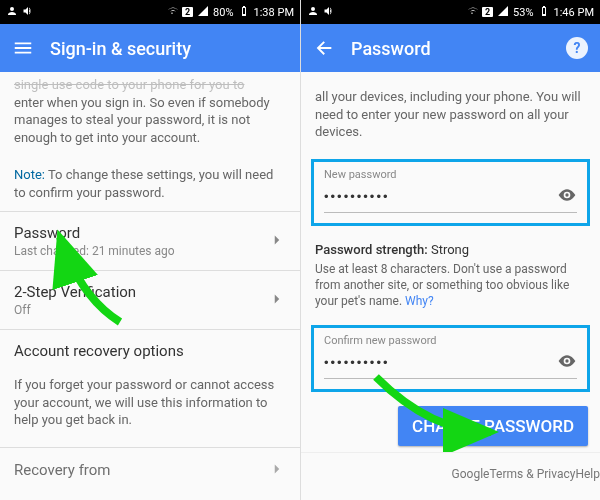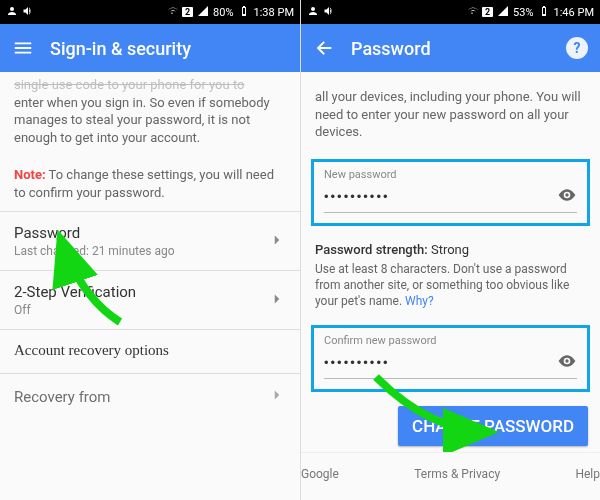--- a/index.html
+++ b/index.html
@@ -29,46 +29,46 @@
   }
   .app-bar .title { font-size: 18px; font-weight: 500; flex: 1; }
   .hamburger, .back-arrow, .help-circle { display: flex; align-items: center; }
   .hamburger svg, .back-arrow svg { width: 22px; height: 22px; fill: #fff; }
   .help-circle { width: 22px; height: 22px; border-radius: 50%; background: rgba(255,255,255,0.9); color: #4285f4; font-weight: bold; display: flex; align-items: center; justify-content: center; font-size: 14px; }
 
   
   .content { flex: 1; overflow: hidden; background: #fafafa; color: #555; font-size: 13px; position: relative; }
   .pad { padding: 10px 14px; }
   .desc { line-height: 1.35; color: #666; }
-  .note-label { font-weight: bold; color: #ef4444; }
+  .note-label { font-weight: normal; color: #0369a1; }
   .divider { height: 1px; background: #ddd; margin: 0; }
   .row { display: flex; align-items: center; justify-content: space-between; padding: 12px 14px; }
   .row-main { flex: 1; }
   .row-title { font-size: 15px; color: #333; }
   .row-sub { font-size: 12px; color: #888; margin-top: 2px; }
   .chevron svg { width: 18px; height: 18px; fill: #888; }
-  .section-title { font-size: 15px; color: #333; padding: 12px 14px 6px; font-family: Liberation Serif, serif; }
+  .section-title { font-size: 15px; color: #333; padding: 12px 14px 6px; }
 
   
   .field-box { margin: 8px 10px; padding: 6px 10px 10px; position: relative; }
   .hl { border: 3px solid #0ea5e9; }
   .field-label { font-size: 11px; color: #888; }
   .field-row { display: flex; align-items: center; border-bottom: 1px solid #bbb; padding: 4px 0; }
   .field-input { flex: 1; letter-spacing: 2px; font-size: 13px; color: #333; border: none; background: transparent; outline: none; }
   .eye svg { width: 20px; height: 20px; fill: #666; }
   .strength { padding: 8px 14px 4px; font-size: 13px; color: #333; }
   .strength-label { font-weight: 500; }
   .hint { padding: 0 14px 8px; font-size: 12px; color: #666; line-height: 1.35; }
   .link { color: #4285f4; }
   .change-btn {
     background: #4285f4; color: #fff; font-size: 17px; font-weight: 500;
     padding: 10px 14px; border-radius: 2px; float: right; margin: 6px 12px;
     box-shadow: 0 1px 2px rgba(0,0,0,0.3);
   }
-  .footer { clear: both; display: flex; gap: 0; justify-content: space-between; padding: 14px 0 6px; font-size: 12px; color: #777; border-top: 1px solid #eee; }
+  .footer { clear: both; display: flex; gap: 0; justify-content: flex-end; padding: 14px 0 6px; font-size: 12px; color: #777; border-top: 1px solid #eee; }
 
   
   .arrow { position: absolute; pointer-events: none; z-index: 50; }
 </style>
 </head>
 <body>
 
 <div class="screen">
   <div class="status-bar">
     <div class="status-left">
@@ -130,20 +130,21 @@
         <div class="row-title">2-Step Verification</div>
         <div class="row-sub">Off</div>
       </div>
       <span class="chevron"><svg viewBox="0 0 24 24">
             <path d="M9 6l6 6-6 6z"></path>
           </svg></span>
     </div>
     <div class="divider"></div>
 
     <div class="section-title">Account recovery options</div>
+    <div class="pad desc">If you forget your password or cannot access your account, we will use this information to help you get back in.</div>
     <div class="divider" style="margin-top:8px;"></div>
     <div class="row" style="opacity:.7">
       <div class="row-main">
         <div class="row-title">Recovery from</div>
       </div>
       <span class="chevron"><svg viewBox="0 0 24 24">
             <path d="M9 6l6 6-6 6z"></path>
           </svg></span>
     </div>
 

